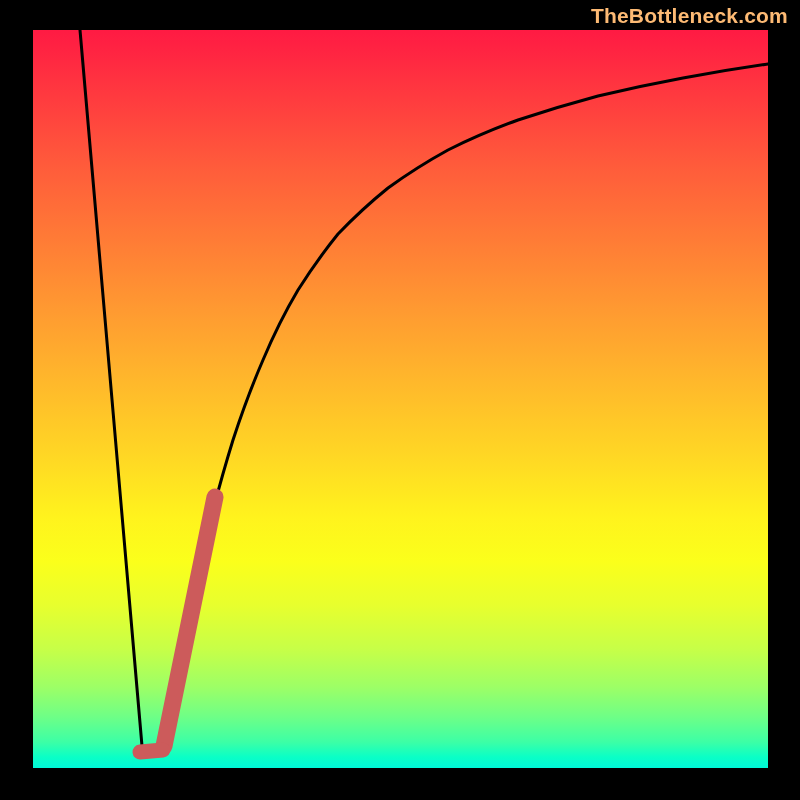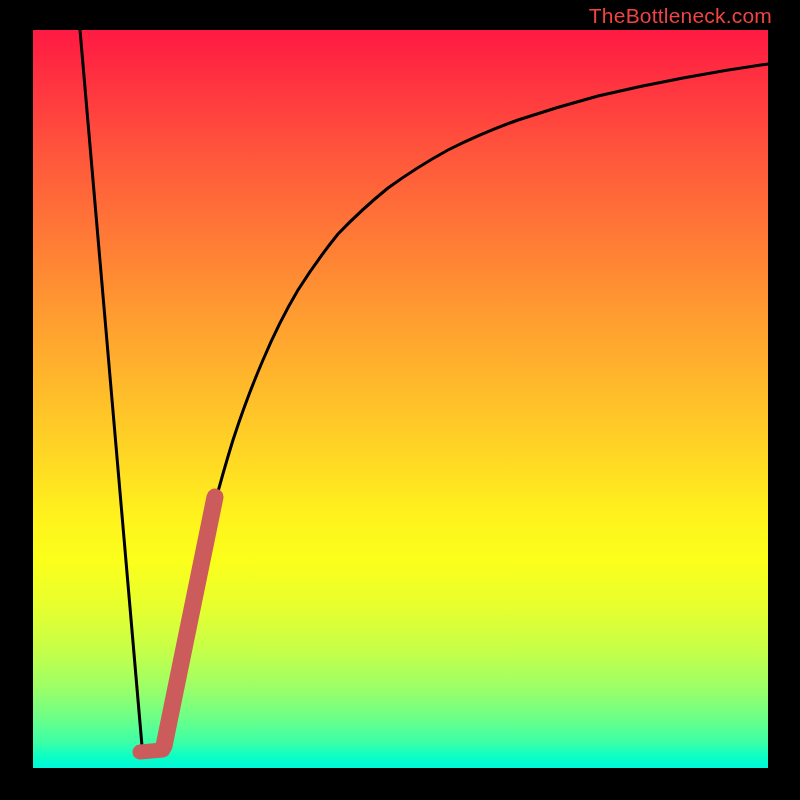--- a/index.html
+++ b/index.html
@@ -48,24 +48,24 @@
     position: absolute;
     left: 0;
     top: 0;
     width: 735px;
     height: 738px;
     overflow: visible;
   }
   .watermark {
     position: absolute;
     top: 4px;
-    right: 28px;
-    color: #ef4444;
+    right: 12px;
+    color: #fdba74;
     font-size: 21px;
-    font-weight: 400;
+    font-weight: 700;
     letter-spacing: 0.2px;
     user-select: none;
   }
 </style>
 </head>
 <body>
 
 <div class="frame">
   <div class="plot">
     <svg viewBox="0 0 735 738">

